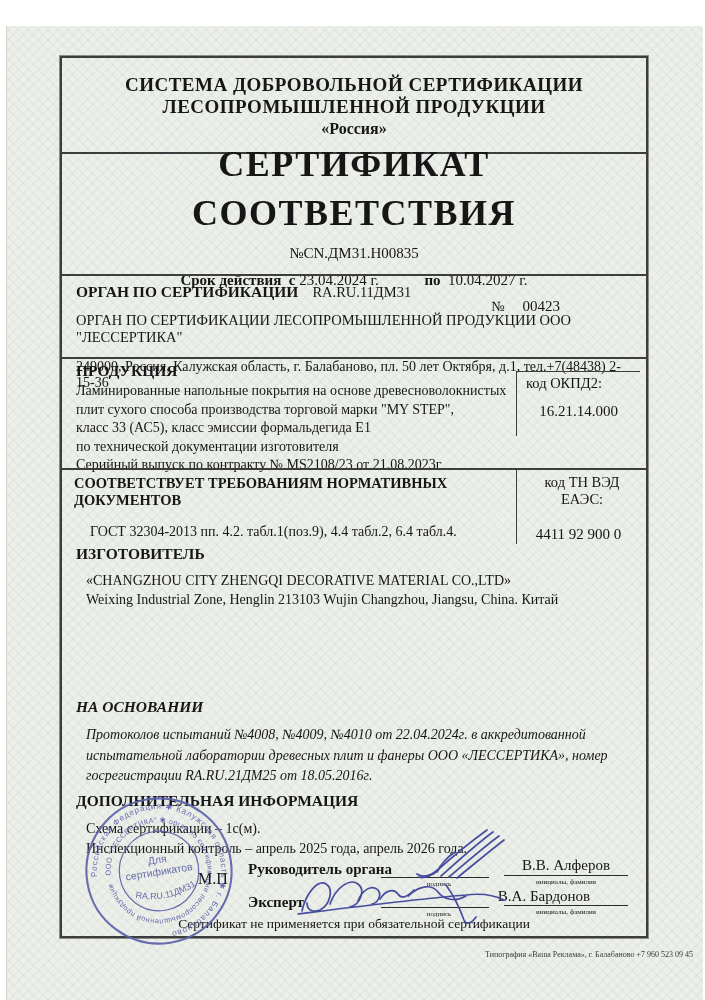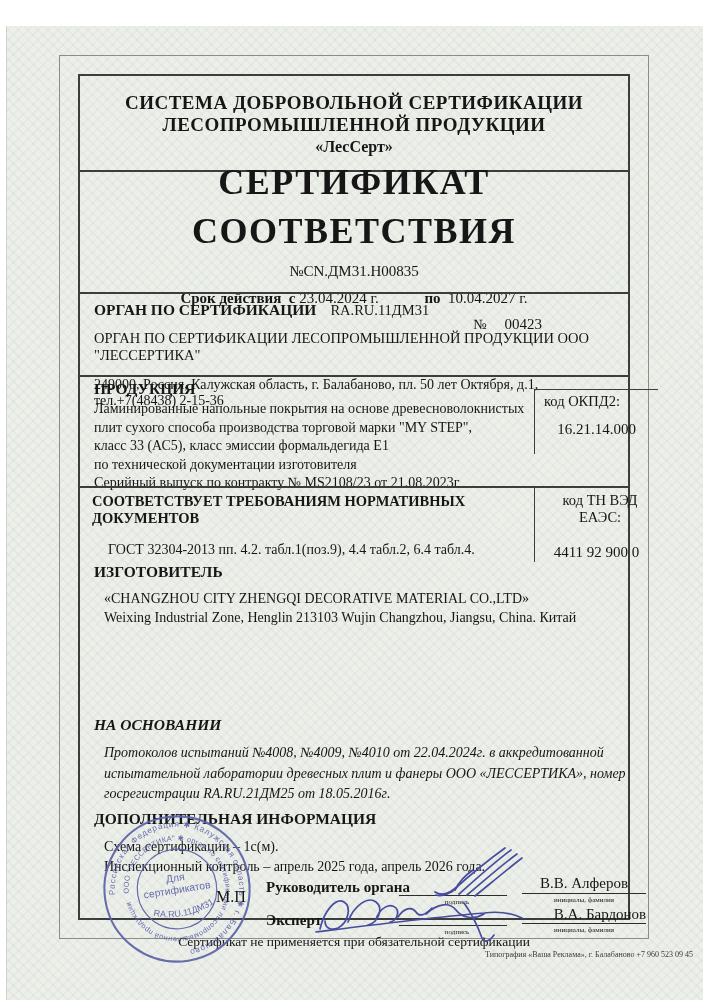--- a/index.html
+++ b/index.html
@@ -11,21 +11,21 @@
   .paper{
     position:absolute;left:6px;top:26px;width:696px;height:974px;
     background-color:#edefe9;
     background-image:
       repeating-linear-gradient(45deg, rgba(120,170,150,0.07) 0 2px, transparent 2px 7px),
       repeating-linear-gradient(-45deg, rgba(120,140,185,0.06) 0 2px, transparent 2px 7px);
     border-left:1px solid #cfd2cc;
   }
   .frame{
     position:absolute;left:52px;top:29px;width:590px;height:884px;
-    border:1px solid #8c8c88;padding:18px;box-sizing:border-box;
+    border:1px solid #8c8c88;padding:0;box-sizing:border-box;
   }
   .frame-inner{
     position:relative;width:100%;height:100%;
     border:2px solid #3d3d3d;box-sizing:border-box;
   }
   .sec{position:absolute;left:0;right:0;}
   
   .sec-header{top:0;height:78px;border-bottom:2px solid #3d3d3d;text-align:center;padding-top:16px;box-sizing:content-box;}
   .sys-line{font-weight:bold;font-size:19px;letter-spacing:.5px;line-height:22px;}
   .sys-name{font-weight:bold;font-size:16px;margin-top:2px;}
@@ -93,21 +93,21 @@
 </head>
 <body>
 
 <div class="paper">
   <div class="frame">
     <div class="frame-inner">
 
       <div class="sec sec-header">
         <div class="sys-line">СИСТЕМА ДОБРОВОЛЬНОЙ СЕРТИФИКАЦИИ</div>
         <div class="sys-line">ЛЕСОПРОМЫШЛЕННОЙ ПРОДУКЦИИ</div>
-        <div class="sys-name">«ЛесСерт»</div>
+        <div class="sys-name">«Россия»</div>
       </div>
 
       <div class="sec sec-titleblock">
         <div class="doc-title">СЕРТИФИКАТ СООТВЕТСТВИЯ</div>
         <div class="doc-number">№CN.ДМ31.Н00835</div>
         <div class="validity">
           <span class="lbl">Срок действия</span>&nbsp;
           <span class="lbl">с</span>
           <span>23.04.2024 г.</span><span class="gap"></span>
           <span class="lbl">по</span>&nbsp;
@@ -203,21 +203,21 @@
       <div class="sig-role" style="left:186px;top:803px;">Руководитель органа</div>
       <div class="sig-line" style="left:319px;top:800px;width:108px;height:19px;"></div>
       <div class="sig-caption" style="left:352px;top:822px;width:50px;">подпись</div>
       <div class="sig-name" style="left:444px;top:799px;width:120px;">В.В. Алферов</div>
       <div class="sig-line" style="left:442px;top:799px;width:124px;height:18px;"></div>
       <div class="sig-caption" style="left:444px;top:820px;width:120px;">инициалы, фамилия</div>
 
       <div class="sig-role" style="left:186px;top:836px;">Эксперт</div>
       <div class="sig-line" style="left:319px;top:830px;width:108px;height:19px;"></div>
       <div class="sig-caption" style="left:352px;top:852px;width:50px;">подпись</div>
-      <div class="sig-name" style="left:460px;top:830px;width:120px;">В.А. Бардонов</div>
+      <div class="sig-name" style="left:422px;top:830px;width:120px;">В.А. Бардонов</div>
       <div class="sig-line" style="left:442px;top:830px;width:124px;height:17px;"></div>
       <div class="sig-caption" style="left:444px;top:850px;width:120px;">инициалы, фамилия</div>
 
       <svg class="scribble" style="left:347px;top:770px;width:108px;height:54px;" viewBox="0 0 108 54">
         <path d="M8,46 C14,50 22,48 30,41 C25,47 16,51 9,49"></path>
         <path d="M24,46 C42,30 64,12 78,2"></path>
         <path d="M32,48 C50,32 70,14 84,4"></path>
         <path d="M40,49 C58,34 76,18 90,8"></path>
         <path d="M48,50 C64,37 82,22 95,12"></path>
         <path d="M28,44 C32,36 40,28 46,24"></path>

